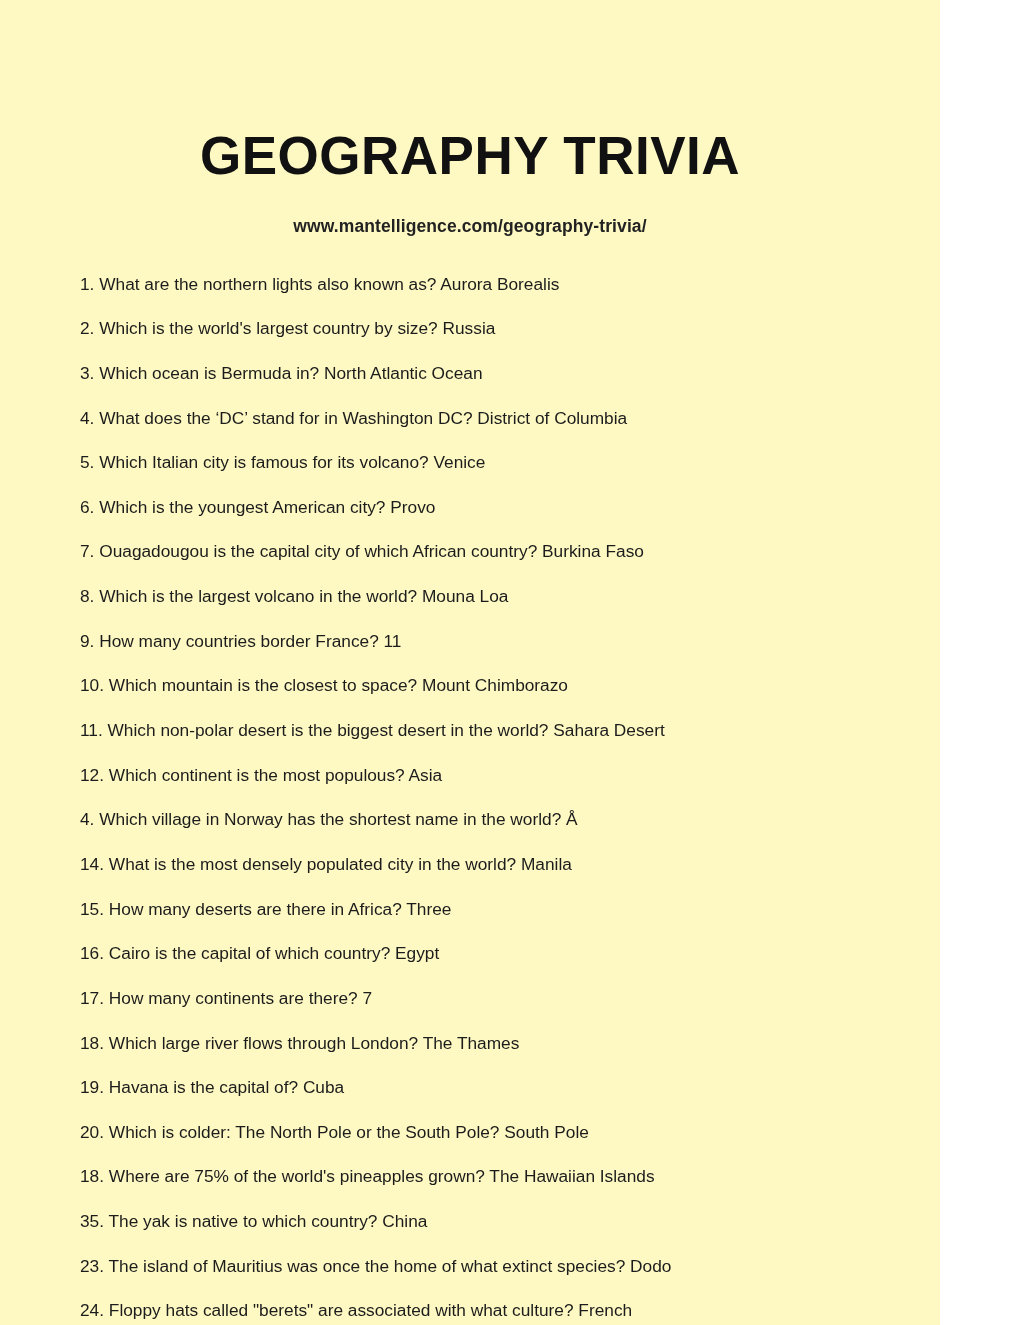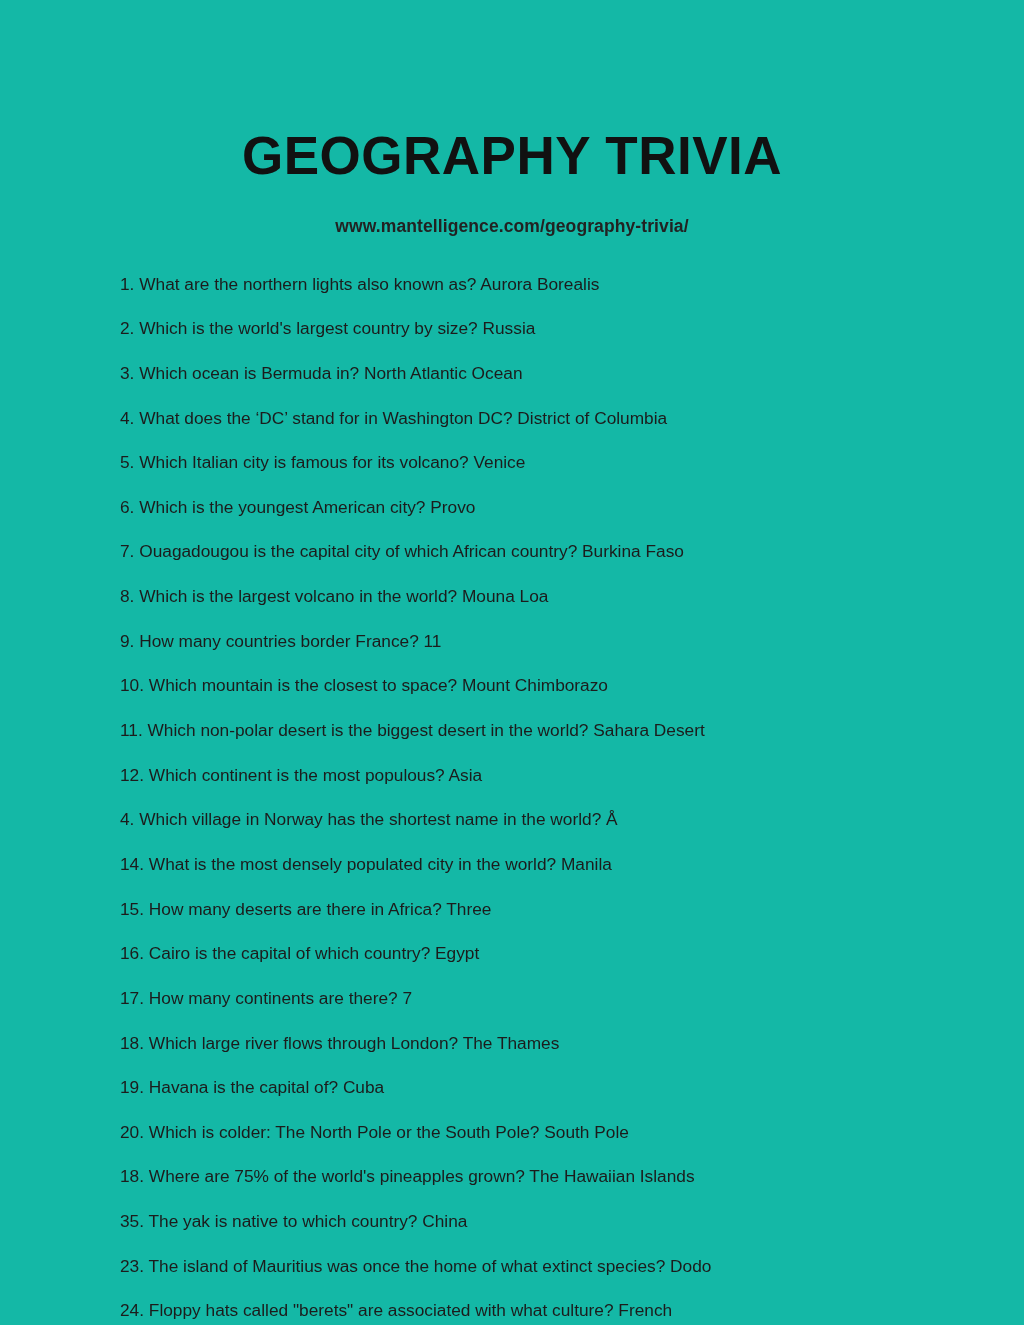--- a/index.html
+++ b/index.html
@@ -9,25 +9,25 @@
   }
   body {
     width: 1024px;
     height: 1325px;
     font-family: "Liberation Sans", sans-serif;
     color: #1a1a1a;
     position: relative;
     overflow: hidden;
   }
   .page {
-    width: 1024px;
+    width: 940px;
     height: 1325px;
     box-sizing: border-box;
     padding: 0;
-    background: #14b8a6;
+    background: #fef9c3;
     position: relative;
   }
   .doc-title {
     text-align: center;
     font-size: 53px;
     font-weight: bold;
     letter-spacing: 0.5px;
     color: #111111;
     margin: 0;
     padding-top: 128px;
@@ -44,21 +44,21 @@
   }
   .qa-list {
     margin: 0;
     padding: 24px 0 0 0;
     list-style: none;
   }
   .qa-item {
     font-size: 17.3px;
     color: #1c1c1c;
     line-height: 1.35;
-    padding: 0 0 0 120px;
+    padding: 0 0 0 80px;
     margin: 0 0 21.3px 0;
     white-space: nowrap;
   }
   .qa-num {
     display: inline;
   }
   .qa-text {
     display: inline;
   }
 </style>

